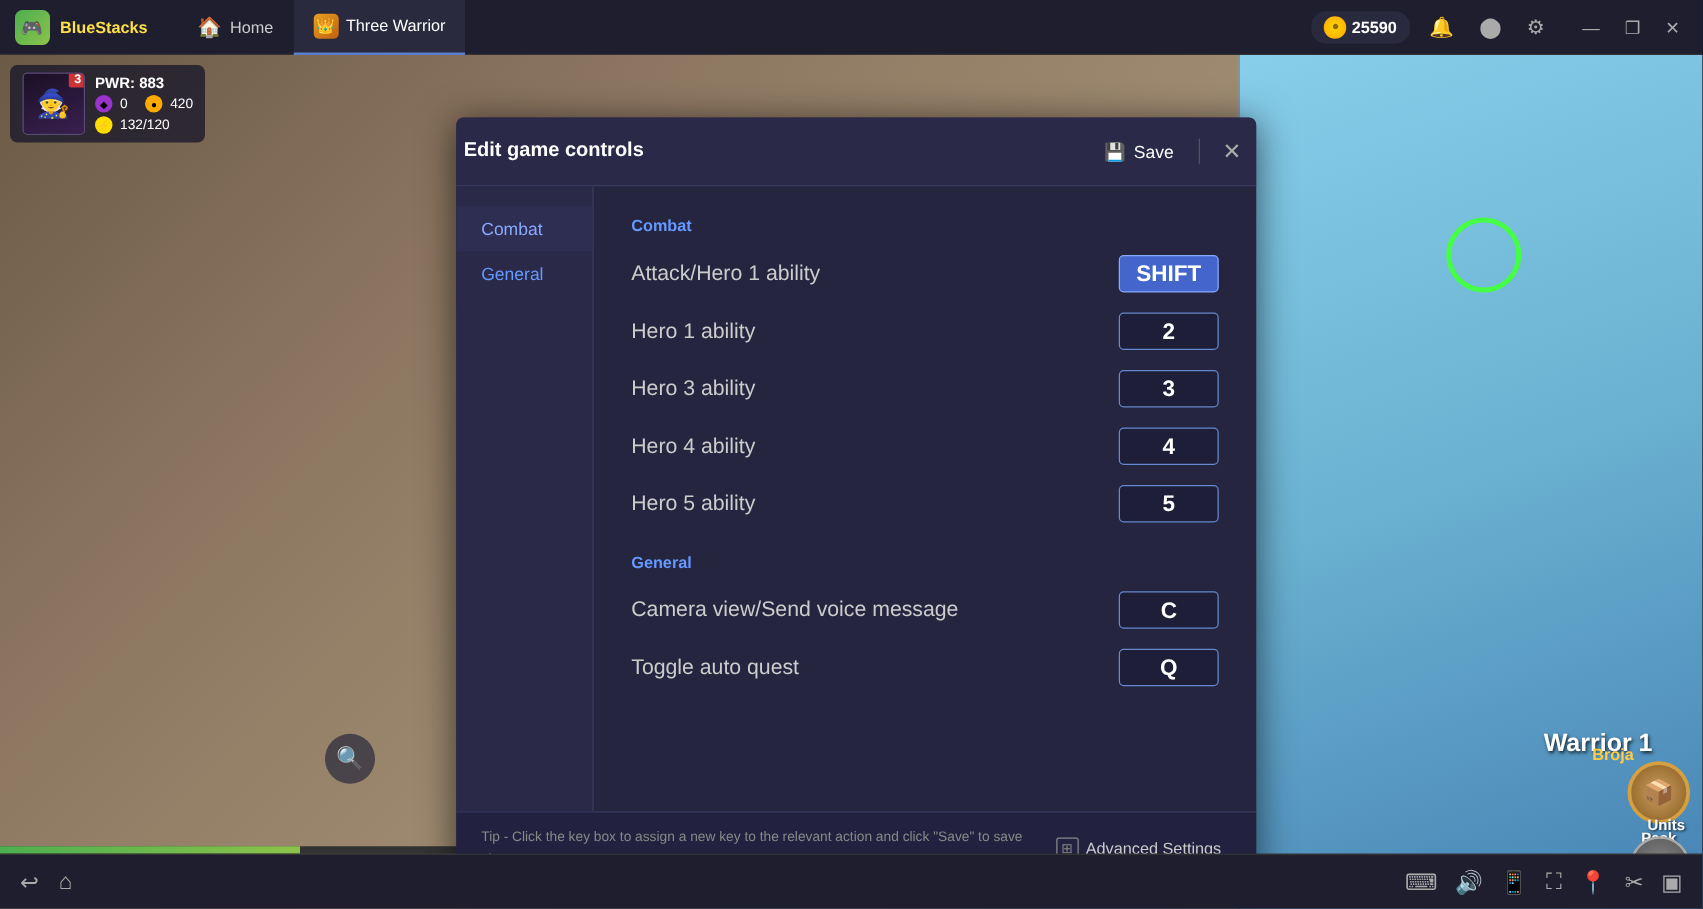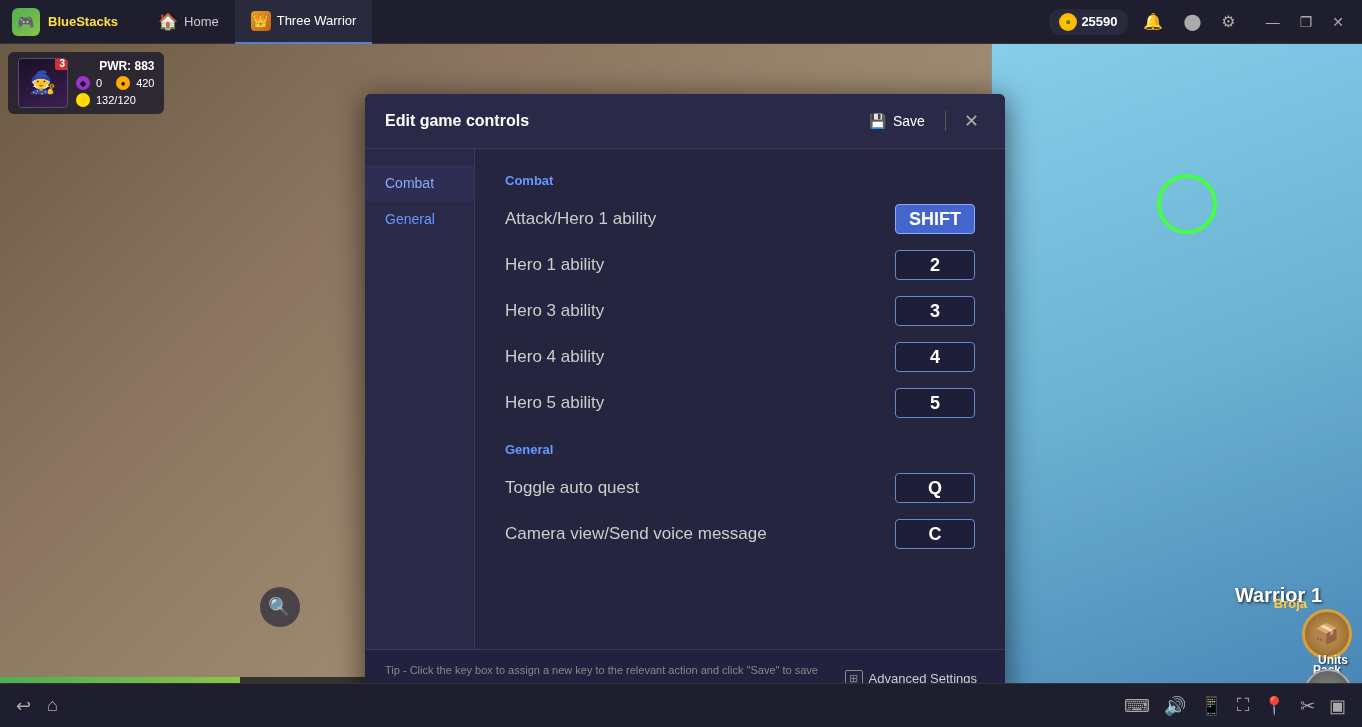--- a/index.html
+++ b/index.html
@@ -157,21 +157,20 @@
       color: #fff;
       font-size: 10px;
       font-weight: bold;
       padding: 1px 4px;
       border-radius: 2px;
     }
     .hero-stats {
       display: flex;
       flex-direction: column;
       gap: 3px;
-      text-align: right;
     }
     .pwr-label {
       color: #fff;
       font-size: 12px;
       font-weight: bold;
     }
     .stat-row {
       display: flex;
       align-items: center;
       gap: 6px;
@@ -301,21 +300,21 @@
       width: 640px;
       background: #252540;
       border-radius: 6px;
       box-shadow: 0 4px 30px rgba(0,0,0,0.6);
       overflow: hidden;
     }
     .dialog-header {
       display: flex;
       align-items: center;
       justify-content: space-between;
-      padding: 14px 20px;
+      padding: 14px 6px;
       background: #2a2a48;
       border-bottom: 1px solid #3a3a60;
       gap: 40px;
     }
     .dialog-title {
       color: #fff;
       font-size: 16px;
       font-weight: 600;
     }
     .dialog-header-right {
@@ -646,27 +645,27 @@
         </div>
 
         <div class="control-row">
           <span class="control-label">Hero 5 ability</span>
           <div class="key-box">5</div>
         </div>
 
         <div class="section-title section-gap">General</div>
 
         <div class="control-row">
+          <span class="control-label">Camera view/Send voice message</span>
+          <div class="key-box">C</div>
+        </div>
+
+        <div class="control-row">
           <span class="control-label">Toggle auto quest</span>
           <div class="key-box">Q</div>
-        </div>
-
-        <div class="control-row">
-          <span class="control-label">Camera view/Send voice message</span>
-          <div class="key-box">C</div>
         </div>
       </div>
     </div>
 
     <div class="dialog-footer">
       <span class="tip-text">Tip - Click the key box to assign a new key to the relevant action and click "Save" to save changes.</span>
       <button class="advanced-settings-btn">
         <div class="advanced-icon">⊞</div>
         <span>Advanced Settings</span>
       </button>

